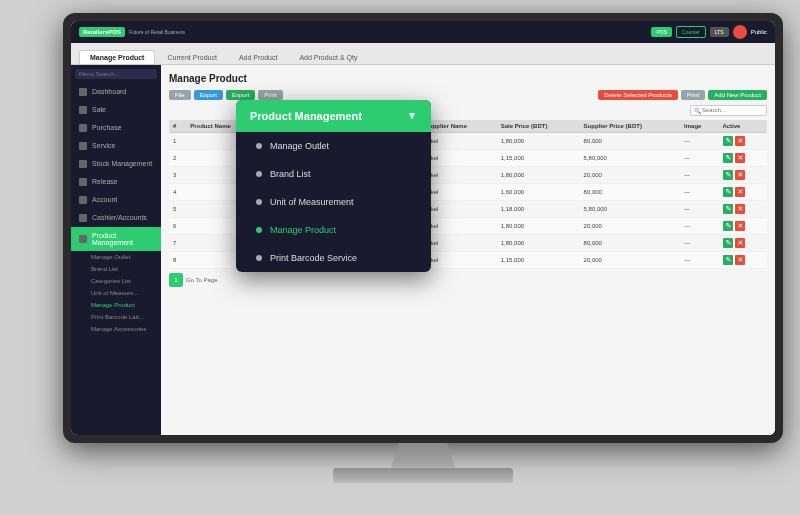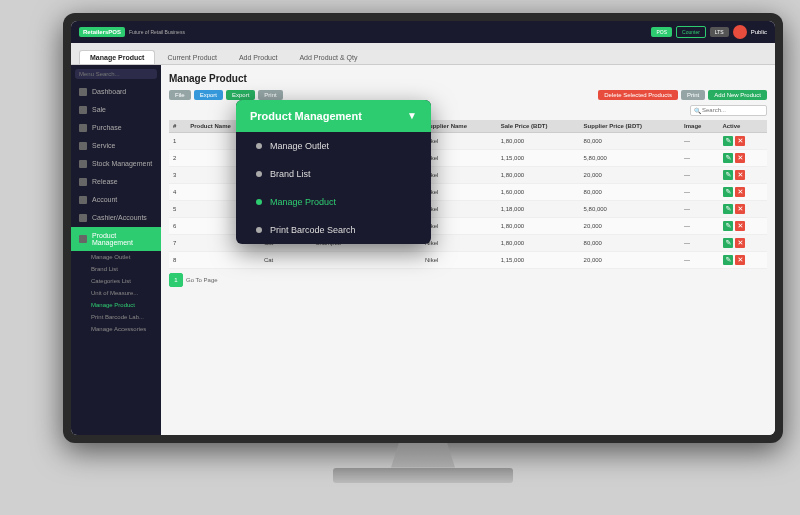--- a/index.html
+++ b/index.html
@@ -617,27 +617,31 @@
               <span class="dropdown-header-icon">▼</span>
             </div>
             <div class="dropdown-item">
               <span class="bullet"></span>
               <span>Manage Outlet</span>
             </div>
             <div class="dropdown-item">
               <span class="bullet"></span>
               <span>Brand List</span>
             </div>
+            <div class="dropdown-item">
+              <span class="bullet"></span>
+              <span>Unit of Measurement</span>
+            </div>
             <div class="dropdown-item active-item">
               <span class="bullet" style="background:#2ecc71;"></span>
               <span>Manage Product</span>
             </div>
             <div class="dropdown-item">
               <span class="bullet"></span>
-              <span>Print Barcode Search</span>
+              <span>Print Barcode Service</span>
             </div>
           </div>
         </div>
       </div>
     </div>
   </div>
 
   <div class="monitor-neck"></div>
   <div class="monitor-base"></div>
 </div>

